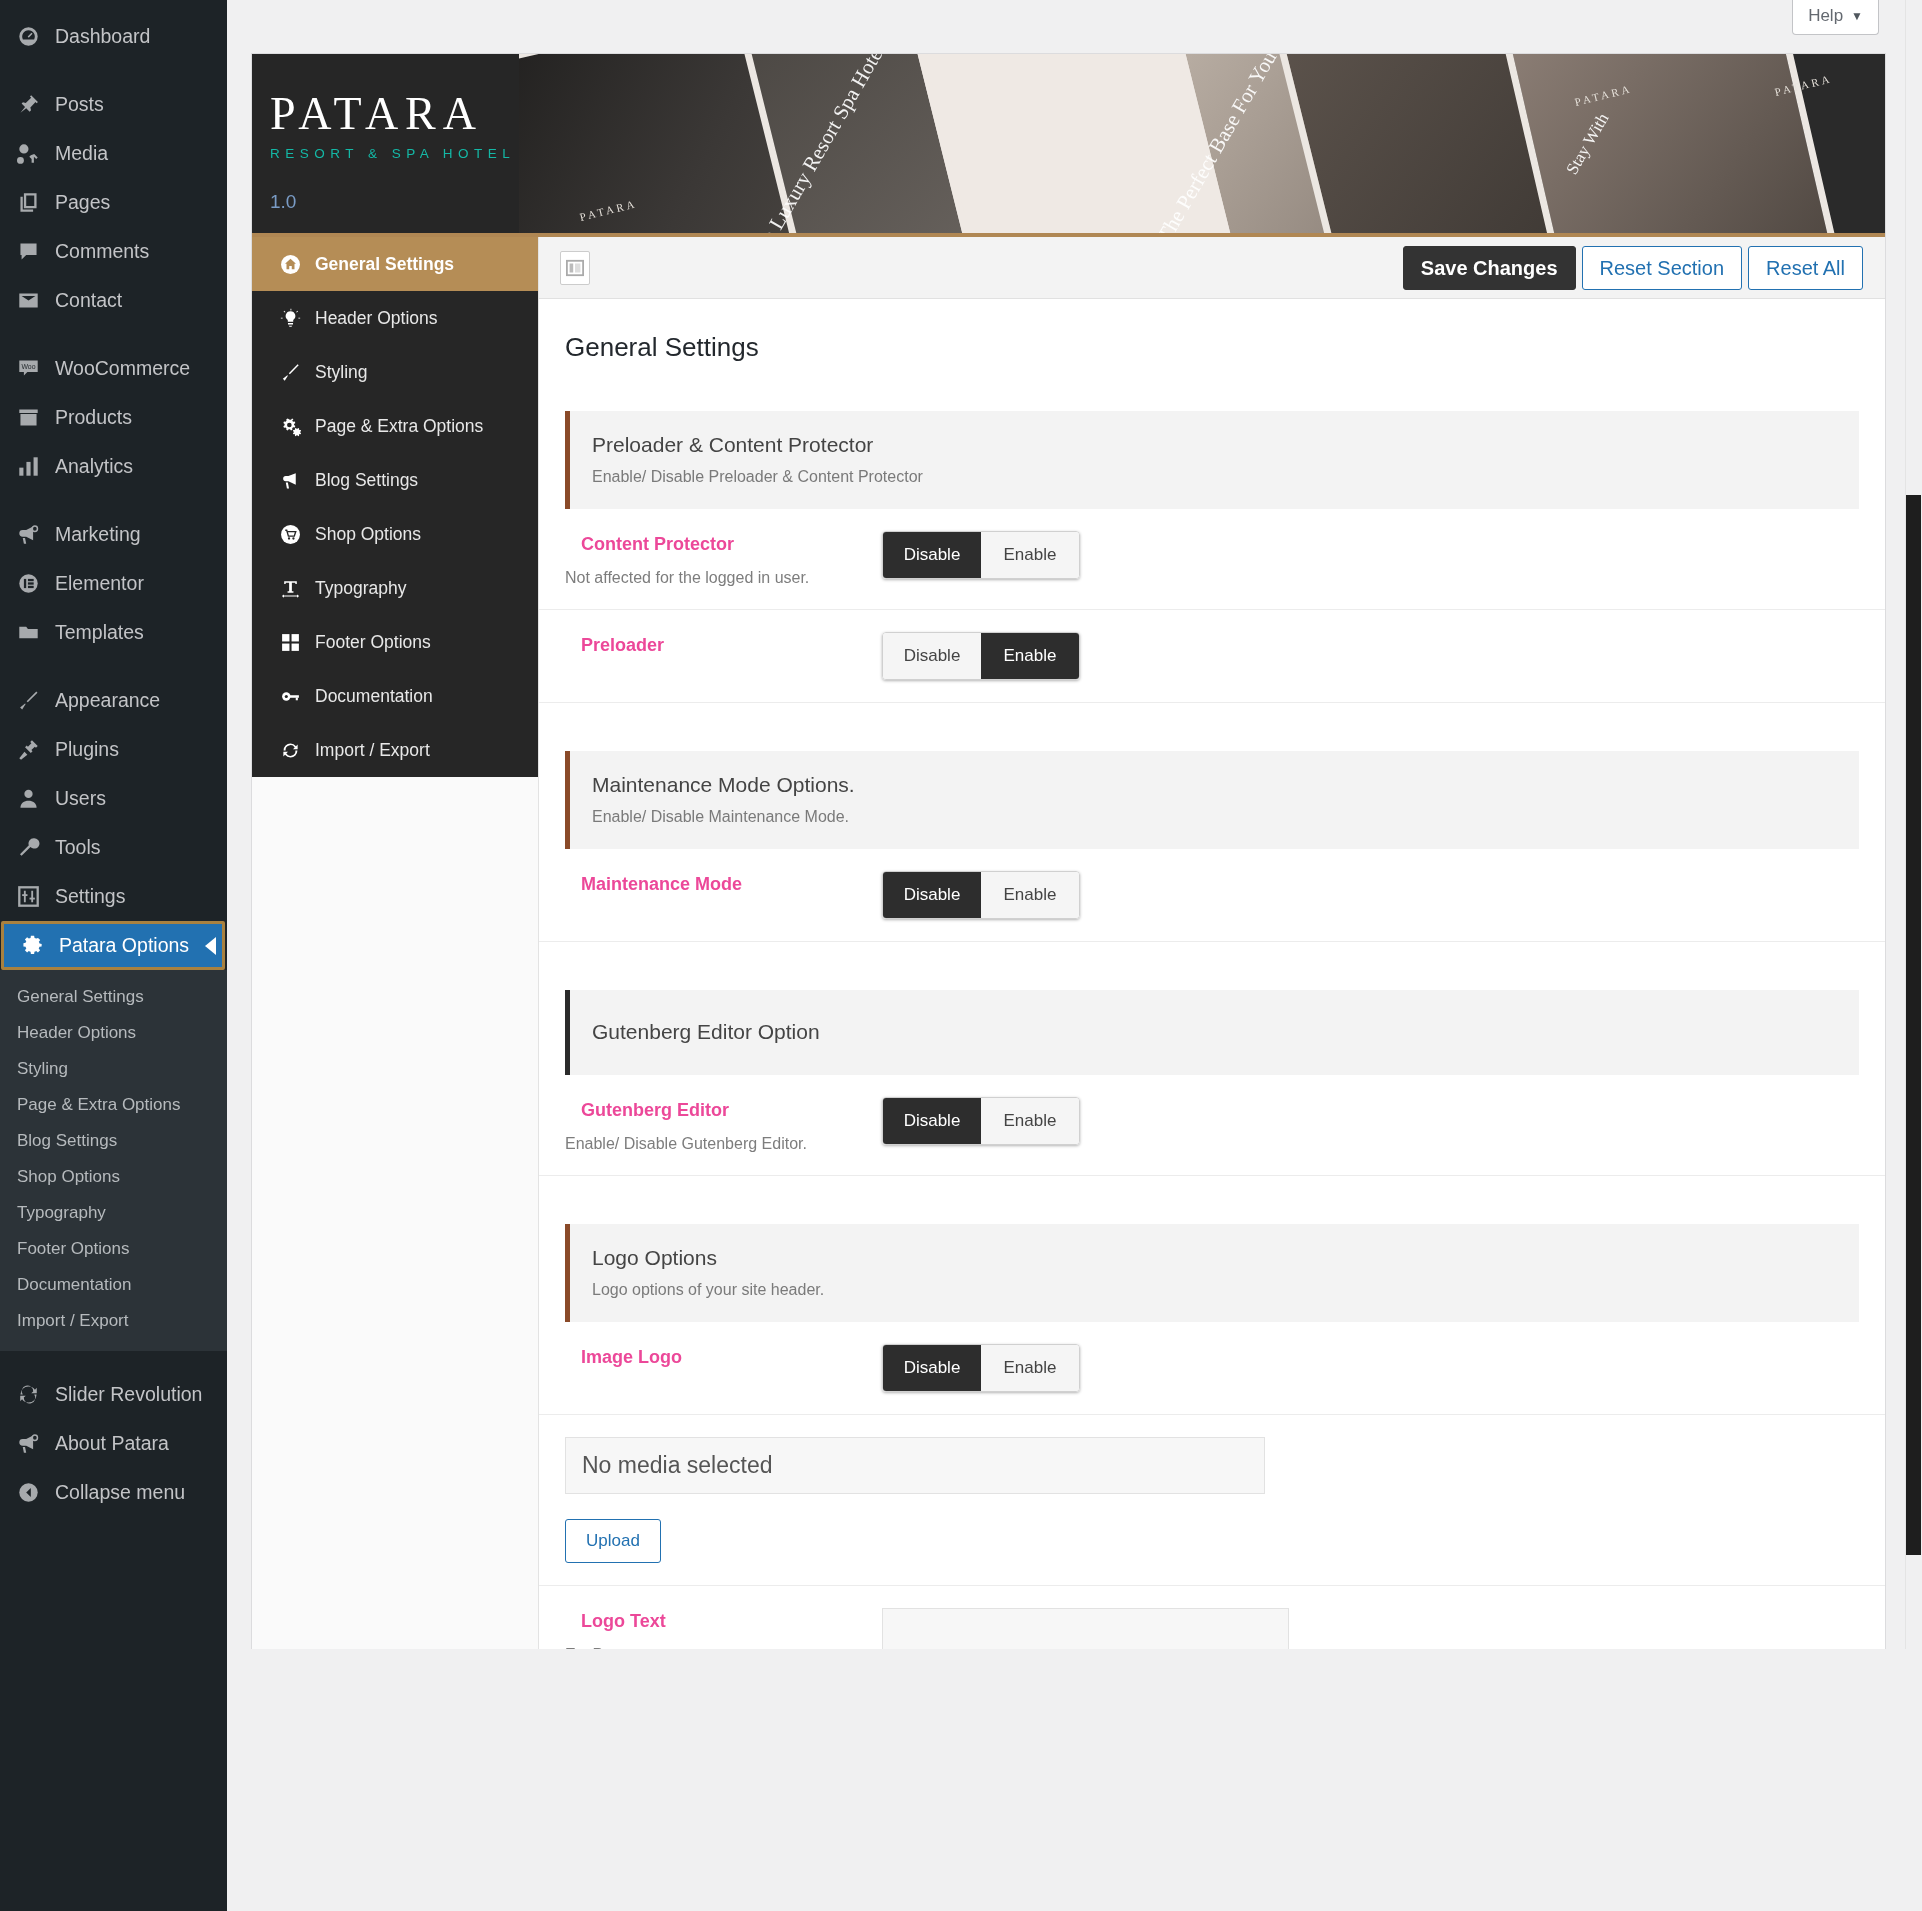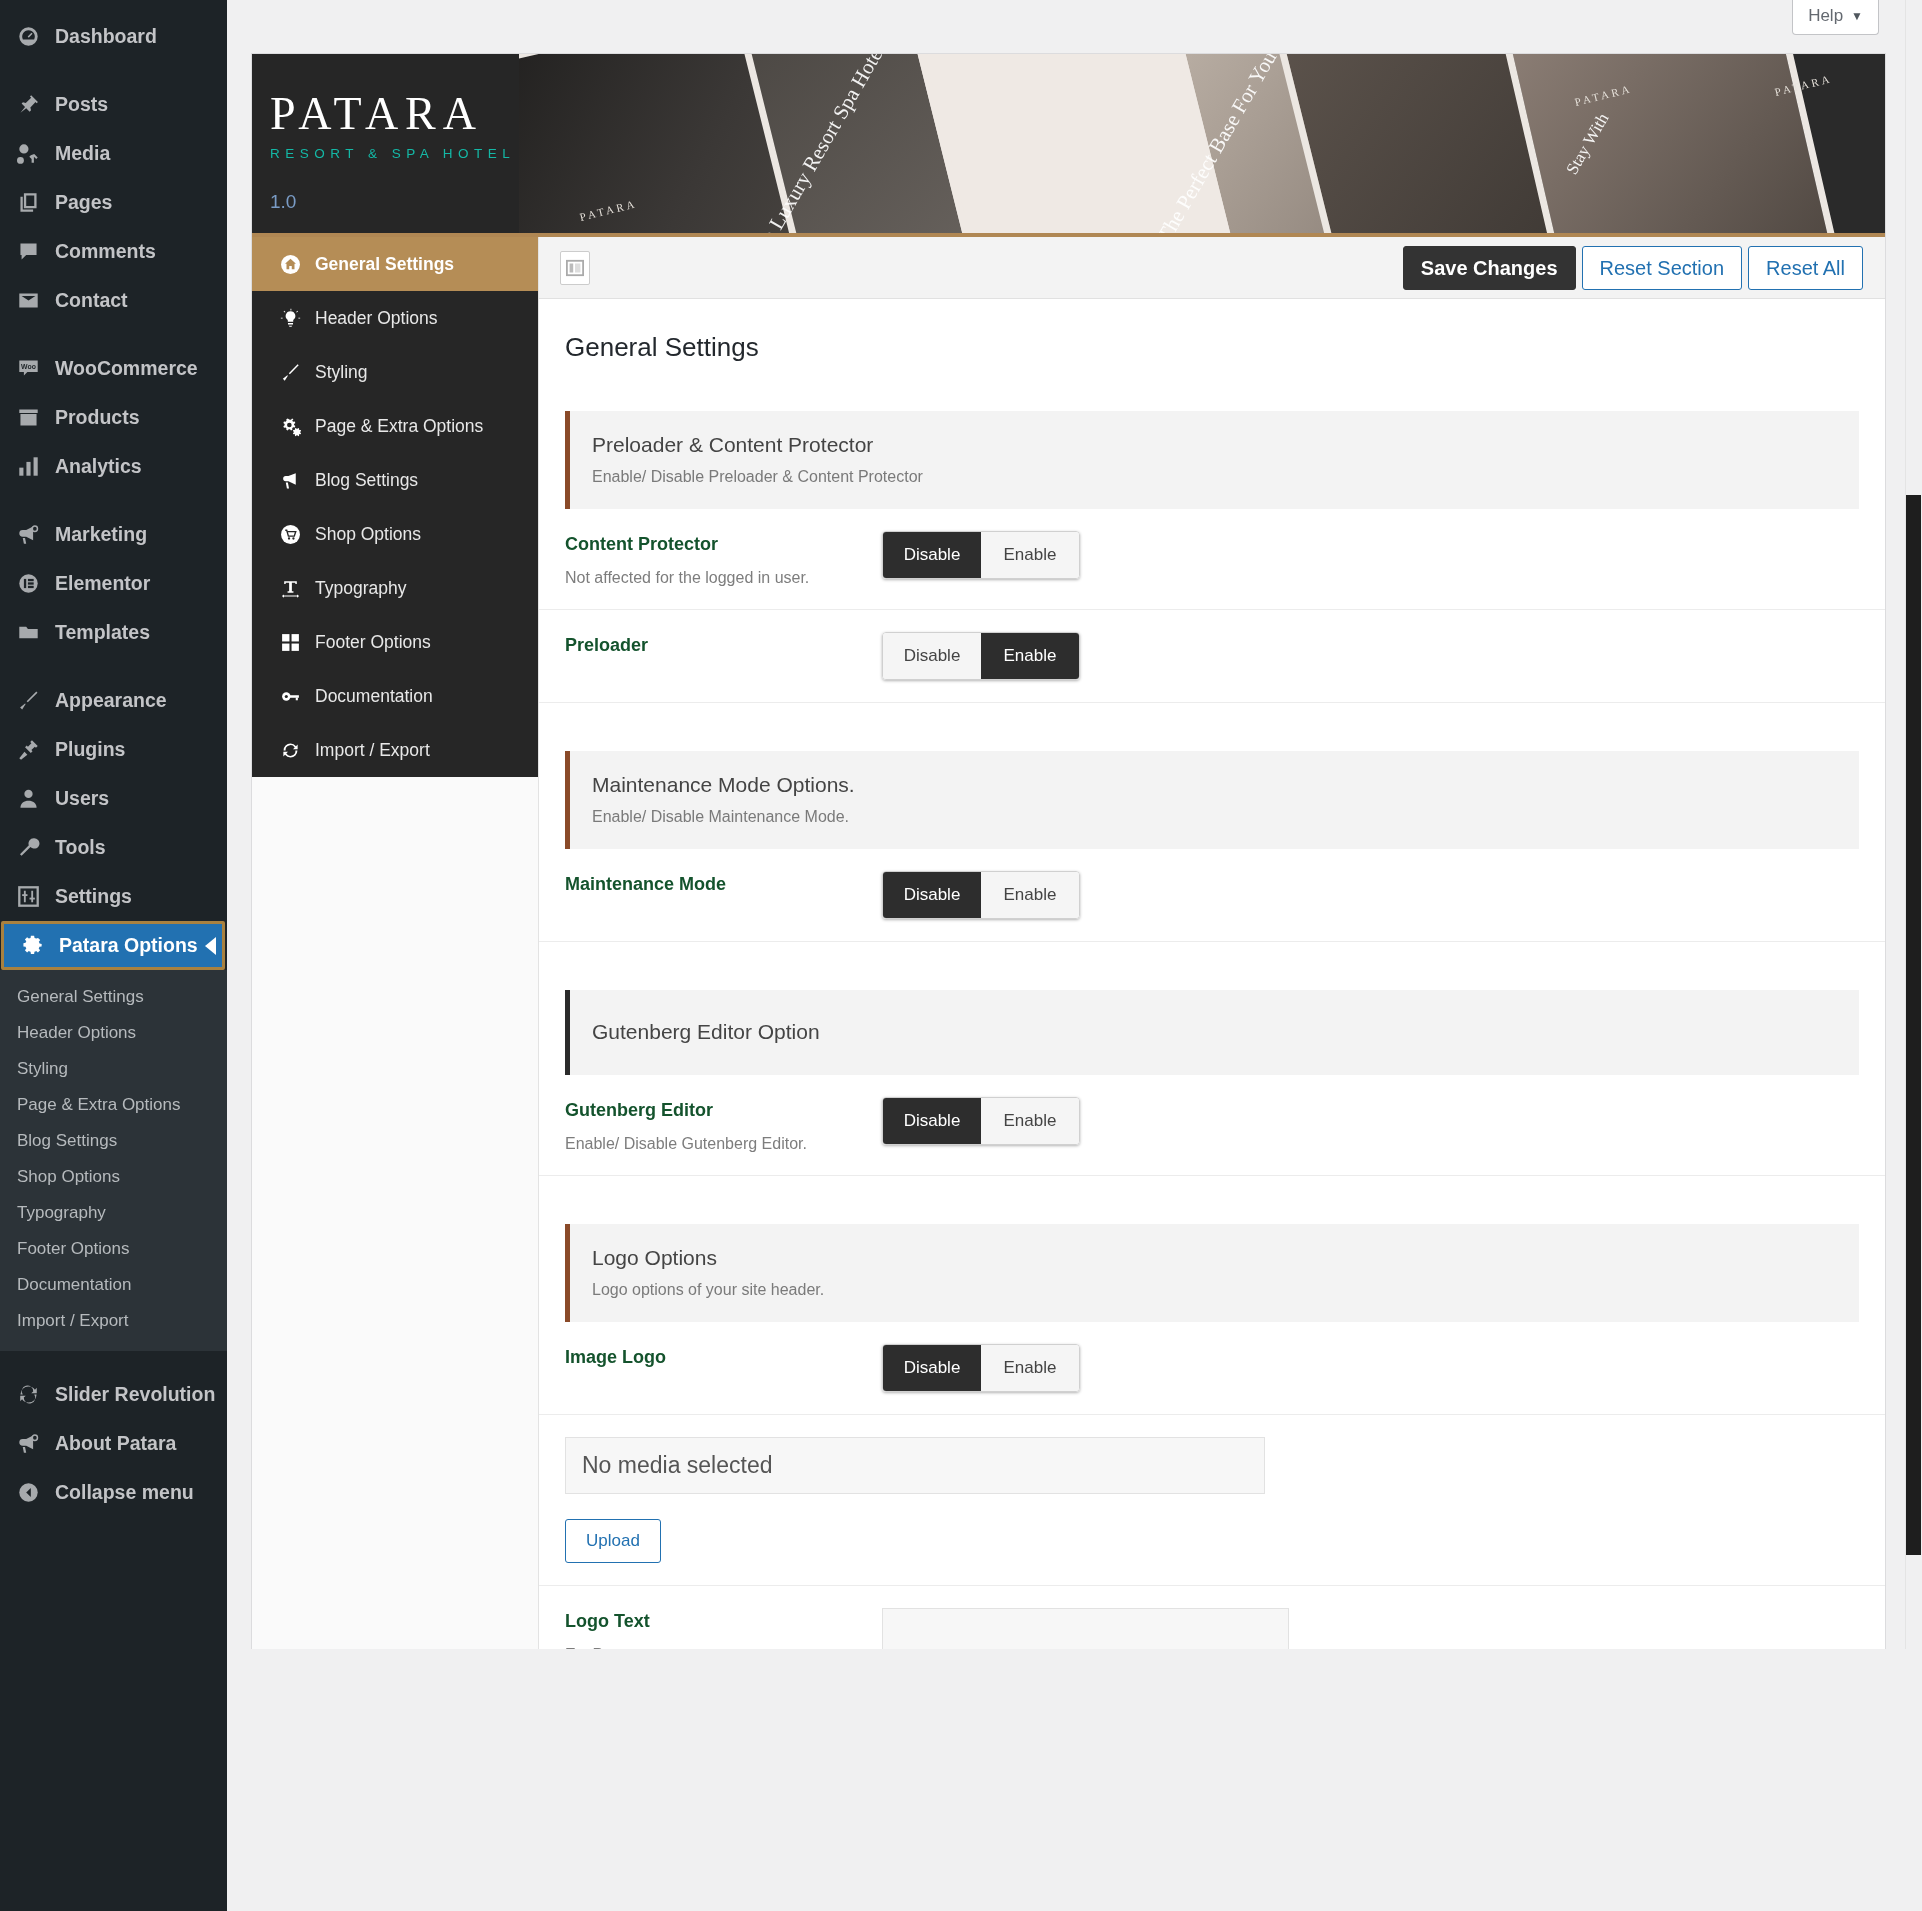--- a/index.html
+++ b/index.html
@@ -15,21 +15,21 @@
   #wpadminbar-side {
     width: 227px; min-width: 227px; height: 1911px;
     background: #1d2327; color: #f0f0f1;
     position: relative; z-index: 20;
   }
   .wp-menu { list-style: none; padding-top: 12px; }
   .wp-item {
     display: flex; align-items: center;
     height: 49px; padding-left: 10px;
     font-size: 19.5px; color: #c3c4c7;
-    cursor: pointer; position: relative; font-weight: bold;
+    cursor: pointer; position: relative;
   }
   .wp-item .ico {
     width: 36px; min-width: 36px; height: 36px;
     display: flex; align-items: center; justify-content: center;
     color: #a7aaad; margin-right: 9px;
   }
   .wp-item .ico svg { width: 23px; height: 23px; fill: #a7aaad; }
   .wp-item .lbl { white-space: nowrap; }
   .wp-sep { height: 19px; }
 
@@ -208,21 +208,21 @@
   .sec-head .sh-desc { font-size: 16px; color: #7a7a7a; margin-top: 11px; }
   .sec-head.single { padding: 30px 0 31px 22px; }
 
   .field {
     display: flex; align-items: flex-start;
     padding: 22px 26px 22px 26px;
     border-bottom: 1px solid #ececec;
     min-height: 92px;
   }
   .field .f-left { width: 317px; min-width: 317px; padding-top: 3px; }
-  .field .f-label { font-size: 18px; color: #14532d; font-weight: 600; }
+  .field .f-label { font-size: 18px; color: #ec4899; font-weight: 600; margin-left: 16px; }
   .field .f-desc { font-size: 16px; color: #7d7d7d; margin-top: 14px; }
   .field .f-right { flex: 1; }
 
   
   .switch {
     display: inline-flex;
     border-radius: 4px; overflow: hidden;
     box-shadow: 0 1px 3px rgba(0,0,0,.30);
     border: 1px solid #d0d0d0;
   }

